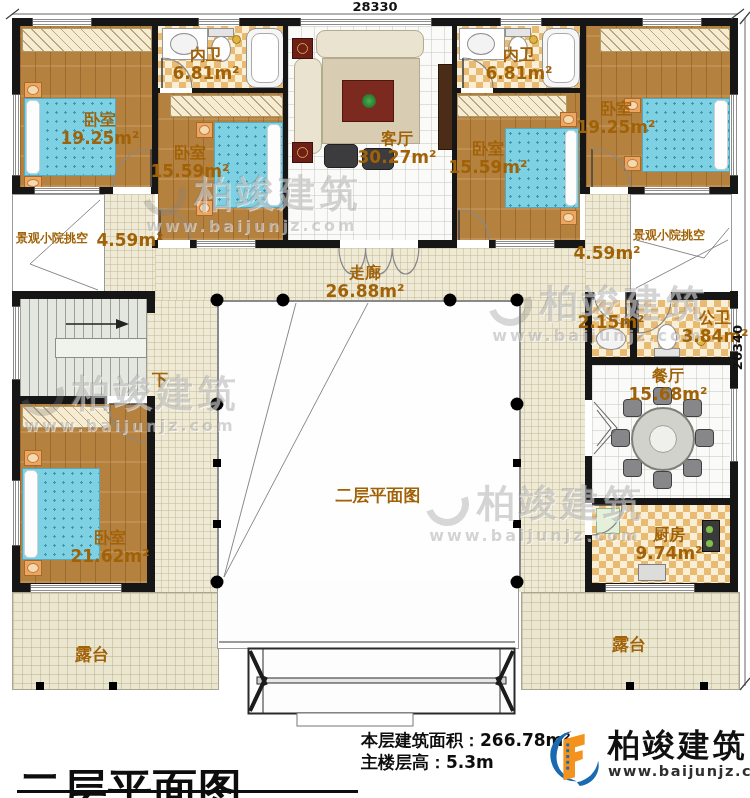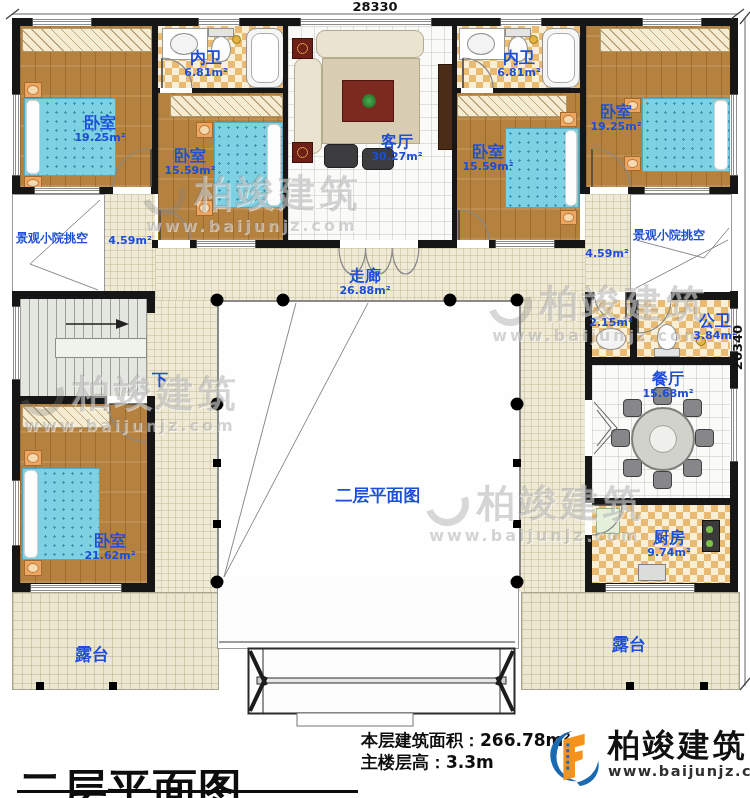--- a/index.html
+++ b/index.html
@@ -64,23 +64,23 @@
   .dtable{position:absolute;border-radius:50%;background:#d2d2cd;border:2px solid #7f7f7a;z-index:6;}
   .dtable::after{content:"";position:absolute;inset:16px;background:#efefec;border:1px solid #a0a09a;border-radius:50%;}
   .chair{position:absolute;width:17px;height:16px;background:#87878a;border:1px solid #3f3f42;border-radius:4px;z-index:5;}
   .fridge{position:absolute;background:#e4f0da;border:1px solid #96b383;z-index:6;}
   .stove{position:absolute;background:#3a3a3a;border:1px solid #111;z-index:6;}
   .gdot{position:absolute;background:#7ec24a;border-radius:50%;z-index:7;}
   .ksink{position:absolute;background:#dcdcda;border:1px solid #808080;z-index:6;}
   .srail{position:absolute;background:#f0f2ec;border:1px solid #8b9087;z-index:6;}
   
   .rlab{position:absolute;transform:translate(-50%,-50%);display:flex;flex-direction:column;align-items:center;
-        line-height:1.12;font-weight:700;white-space:nowrap;z-index:40;text-align:center;color:#1d4ed8;}
+        line-height:1.12;font-weight:700;white-space:nowrap;z-index:40;text-align:center;color:#a16207;}
   .rlab .rn{font-size:16px;}
-  .rlab .ra{font-size:11px;text-align:center;}
+  .rlab .ra{font-size:17px;text-align:center;}
   .rlab.sm .rn{font-size:12px;}
   .rlab.lg .rn{font-size:17px;}
   .dimtxt{position:absolute;font-size:13px;font-weight:700;color:#111;z-index:45;text-align:center;}
   
   .wm{position:absolute;z-index:35;color:rgba(125,125,125,.33);display:flex;flex-direction:column;align-items:center;
       text-shadow:1px 1px 0 rgba(255,255,255,.55);pointer-events:none;white-space:nowrap;}
   .wm-row{display:flex;align-items:center;gap:8px;}
   .wm-mark{width:30px;height:30px;border:7px solid rgba(125,125,125,.30);border-radius:50%;
            border-top-color:transparent;border-left-color:transparent;transform:rotate(25deg);}
   .wm-brand{font-size:38px;font-weight:800;letter-spacing:4px;}
@@ -431,21 +431,21 @@
         <span class="wm-mark"></span>
       <span class="wm-brand">柏竣建筑</span>
       </div>
     <div class="wm-url">www.baijunjz.com</div>
   </div>
 
   <div class="tb-title">二层平面图</div>
   <div class="tb-line"></div>
   <div class="tb-info">
     <div>本层建筑面积：266.78m²</div>
-    <div>主楼层高：3.3m</div>
+    <div>主楼层高：5.3m</div>
   </div>
   <div class="logo">
     <svg width="58" height="60" viewBox="0 0 60 62">
       <path d="M28 4 C12 7 3 20 6 34 C9 49 21 57 33 56 C19 52 11 42 12 29 C13 16 20 8 28 4 Z" fill="#1a6ab2"></path>
       <path d="M19 13 L41 7 L41 18 L31 21 L31 26 L39 24 L39 33 L31 36 L31 52 L19 55 Z" fill="#f3921c"></path>
       <rect x="22" y="17" width="3" height="3" fill="#1a6ab2"></rect>
         <rect x="22" y="23" width="3" height="3" fill="#1a6ab2"></rect>
       <rect x="22" y="29" width="3" height="3" fill="#1a6ab2"></rect>
         <rect x="22" y="35" width="3" height="3" fill="#1a6ab2"></rect>
       <rect x="22" y="41" width="3" height="3" fill="#1a6ab2"></rect>

